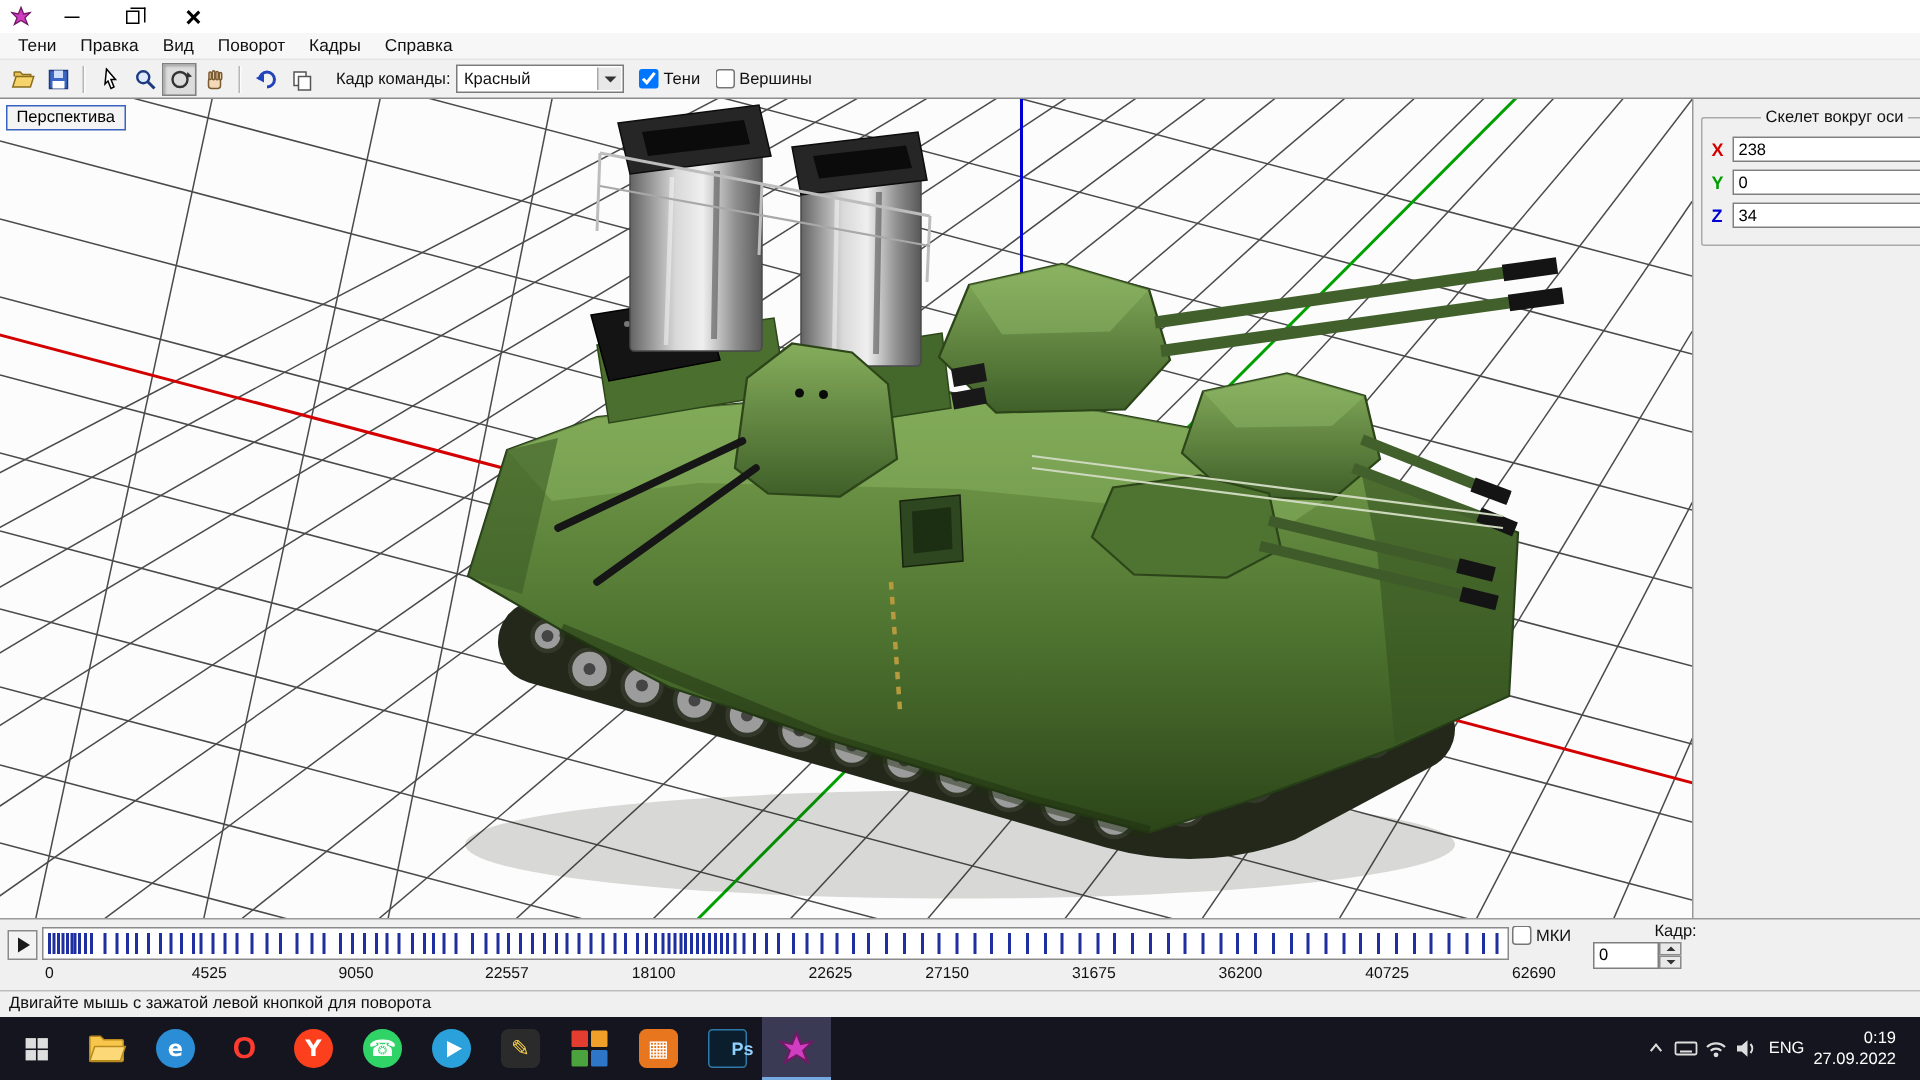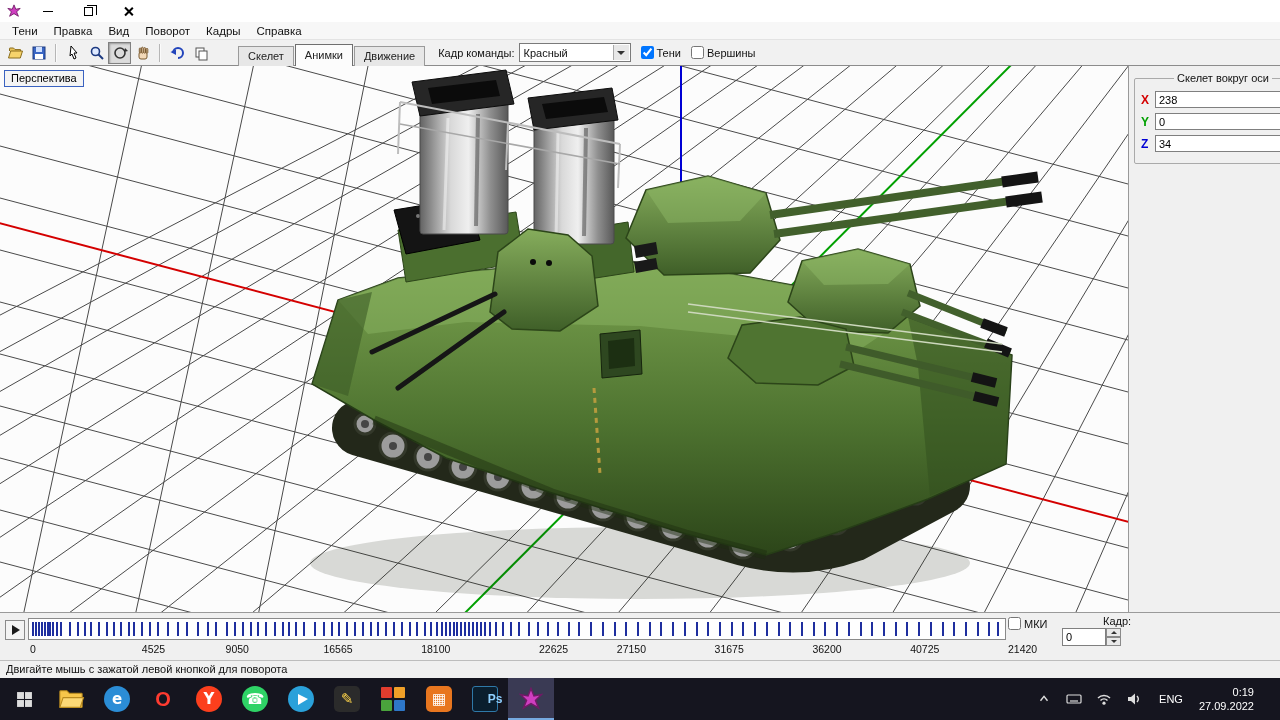--- a/index.html
+++ b/index.html
@@ -82,21 +82,21 @@
   .icon-square b { font-size:15px; font-family:"DejaVu Sans",sans-serif; }
   .icon-glyph { width:26px; height:26px; display:flex; align-items:center; justify-content:center; }
   .icon-glyph b { font-size:20px; font-weight:bold; }
   .icon-ps { width:26px; height:26px; border:1px solid #2f79a8; border-radius:3px; display:flex; align-items:center; justify-content:center;padding-left:20px; }
   .icon-ps b { font-size:12px; font-weight:bold; }
   .icon-mosaic { width:24px; height:24px; display:grid; grid-template-columns:1fr 1fr; grid-template-rows:1fr 1fr; gap:2px; }
   .icon-mosaic i { display:block; border-radius:1px; }
   .icon-mdl { width:26px; height:26px; display:flex; align-items:center; justify-content:center; }
   .tg-tri { width:0; height:0; border-left:10px solid #fff; border-top:5px solid transparent; border-bottom:6px solid transparent; margin-left:3px; }
   .tb-spacer { flex:1; }
-  .tray { display:flex; align-items:center; gap:12px; padding:0 4px;text-align:right; }
+  .tray { display:flex; align-items:center; gap:2px; padding:0 4px;text-align:right; }
   .tray-ico { display:flex; align-items:center; justify-content:center; width:18px; }
   .lang { font-size:11px; color:#fff; padding:0 4px; }
   .clock { display:flex; flex-direction:column; align-items:flex-end; justify-content:center; font-size:11px; line-height:1.3; color:#fff; padding-right:4px; }
   .show-desktop { width:6px; border-left:1px solid #4a4a5a; }
 </style>
 </head>
 <body>
 
 <div id="app">
 
@@ -173,25 +173,20 @@
           <path d="M3,8 A5,5 0 1 1 8,13" fill="none" stroke="#2244bb" stroke-width="2"></path>
           <polygon points="0.5,7 6,4.5 6,10" fill="#2244bb"></polygon>
         </svg>
     </div>
     <div class="tb-btn">
       <svg width="16" height="16" viewBox="0 0 16 16">
           <rect x="3" y="3" width="8" height="9" fill="#fff" stroke="#555"></rect>
           <rect x="6" y="6" width="8" height="9" fill="#fff" stroke="#555"></rect>
         </svg>
     </div>
-    <div class="tb-tabs">
-        <div class="tb-tab">Скелет</div>
-        <div class="tb-tab active">Анимки</div>
-        <div class="tb-tab">Движение</div>
-      </div>
     <span class="team-label">Кадр команды:</span>
     <div class="select">
       <span>Красный</span>
       <span class="arrow">
           <i></i>
         </span>
     </div>
     <div style="display:flex;align-items:center;">
         <label class="tb-check">
           <input type="checkbox" checked="" style="">
@@ -509,30 +504,30 @@
         <div class="tick" style="left: 92.3%;"></div>
         <div class="tick" style="left: 93.5%;"></div>
         <div class="tick" style="left: 94.7%;"></div>
         <div class="tick" style="left: 95.9%;"></div>
         <div class="tick" style="left: 97.1%;"></div>
         <div class="tick" style="left: 98.3%;"></div>
         <div class="tick" style="left: 99.2%;"></div>
       </div>
     <div class="scale-row">
         <span class="scale-label" style="left: 0%;">0</span>
-        <span class="scale-label" style="left: 10%; margin-left: 14px;">4525</span>
+        <span class="scale-label" style="left: 10%;">4525</span>
         <span class="scale-label" style="left: 20%;">9050</span>
-        <span class="scale-label" style="left: 30%;">16565</span>
+        <span class="scale-label" style="left: 30%;">22557</span>
         <span class="scale-label" style="left: 40%;">18100</span>
         <span class="scale-label" style="left: 50%; margin-left: 20px;">22625</span>
         <span class="scale-label" style="left: 60%;">27150</span>
         <span class="scale-label" style="left: 70%;">31675</span>
         <span class="scale-label" style="left: 80%;">36200</span>
         <span class="scale-label" style="left: 90%;">40725</span>
-        <span class="scale-label" style="left: 100%;">21420</span>
+        <span class="scale-label" style="left: 100%;">62690</span>
       </div>
     <label class="mki">
       <input type="checkbox" style="">
       <span>МКИ</span>
     </label>
     <span class="frame-label">Кадр:</span>
     <div class="spinner">
       <input value="0" style="">
       <div class="spin-col">
         <button class="spin-up">

